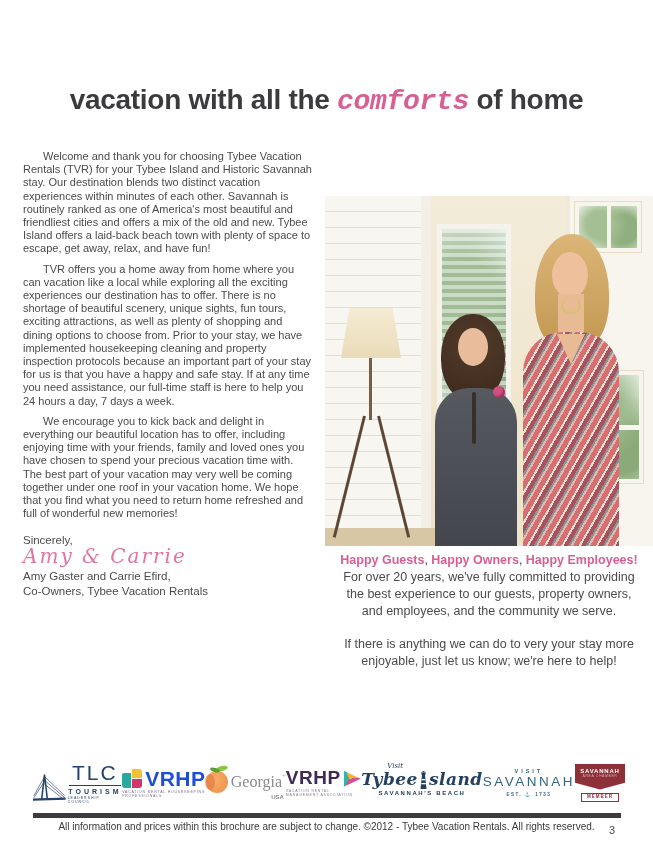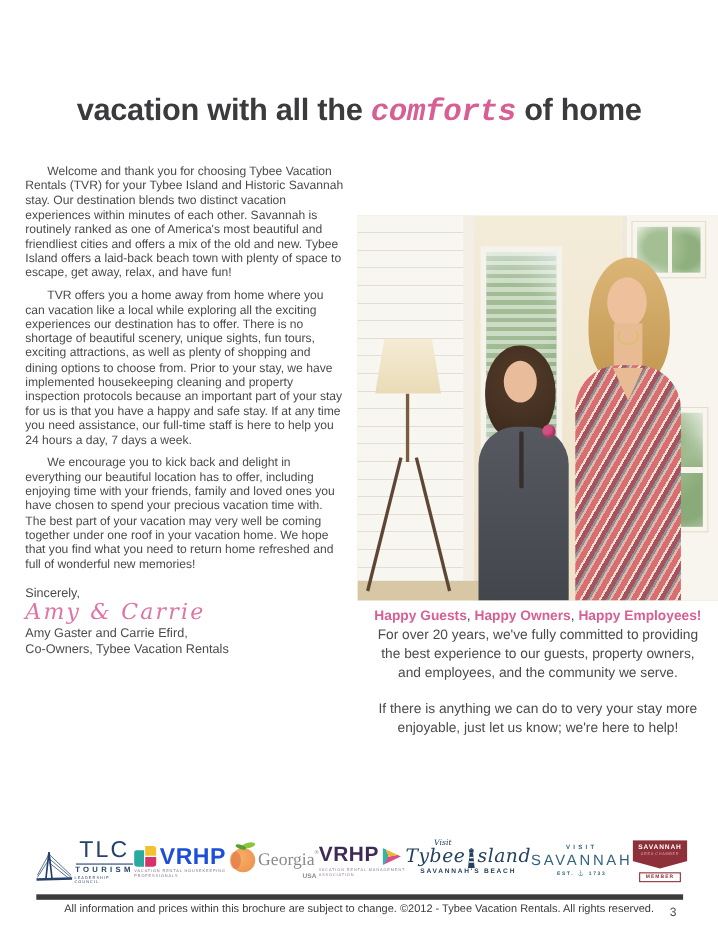--- a/index.html
+++ b/index.html
@@ -135,21 +135,21 @@
   .vrma-word { font-size:19px; font-weight:bold; color:#3f2a56; letter-spacing:0.5px; }
   .vrma-arrow { width:17px; height:16px; margin-left:3px; display:inline-block;
     clip-path:polygon(0 0, 100% 50%, 0 100%);
     background:conic-gradient(from -20deg at 30% 50%, #f2b233 0 100deg, #d94f8e 100deg 230deg, #35b3a9 230deg 360deg); }
   .vrma-tiny { font-size:3.5px; letter-spacing:0.8px; color:#8a7a9a; margin-top:1px; }
 
   .tybee { position:relative; color:#23405e; }
   .tybee-visit { position:absolute; left:26px; top:-7px; font-family:"DejaVu Serif", serif;
     font-style:italic; font-size:7px; }
   .tybee-script { display:flex; align-items:flex-end; font-family:"DejaVu Serif", serif;
-    font-style:italic; font-weight:normal; font-size:17px; letter-spacing:0.5px; }
+    font-style:italic; font-weight:bold; font-size:17px; letter-spacing:0.5px; }
   .tybee-sub { font-size:6px; letter-spacing:1.6px; font-weight:bold; margin-top:1px; text-align:center; }
   .lighthouse { margin:0 1px; }
 
   .vs { text-align:center; color:#33647e; }
   .vs-top { font-size:5.5px; letter-spacing:3px; font-weight:bold; }
   .vs-word { font-size:13.5px; letter-spacing:2.5px; margin-top:1px; }
   .vs-sub { font-size:4.5px; letter-spacing:1.5px; margin-top:2px; font-weight:bold; }
   .vs-glyph { color:#c9a24b; font-size:5px; }
 
   .chamber { display:flex; flex-direction:column; align-items:center; }

